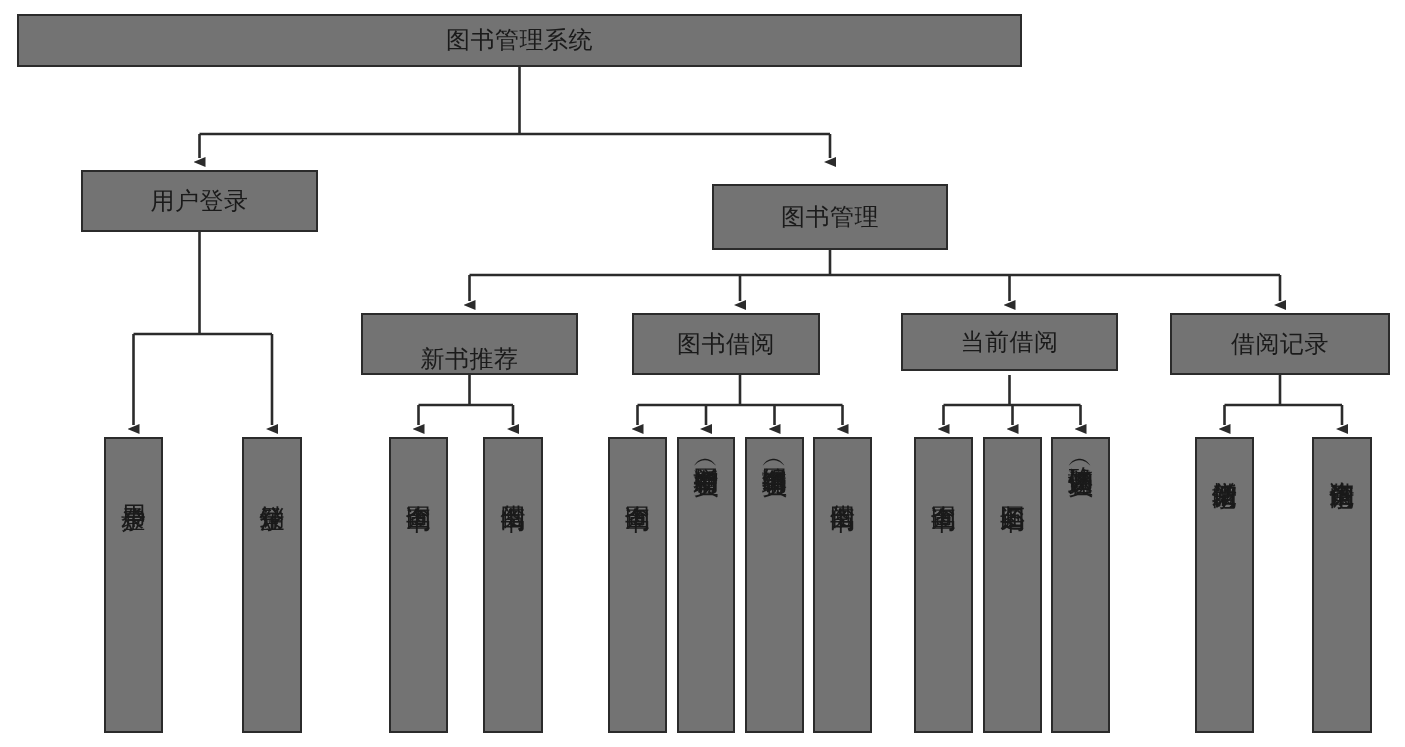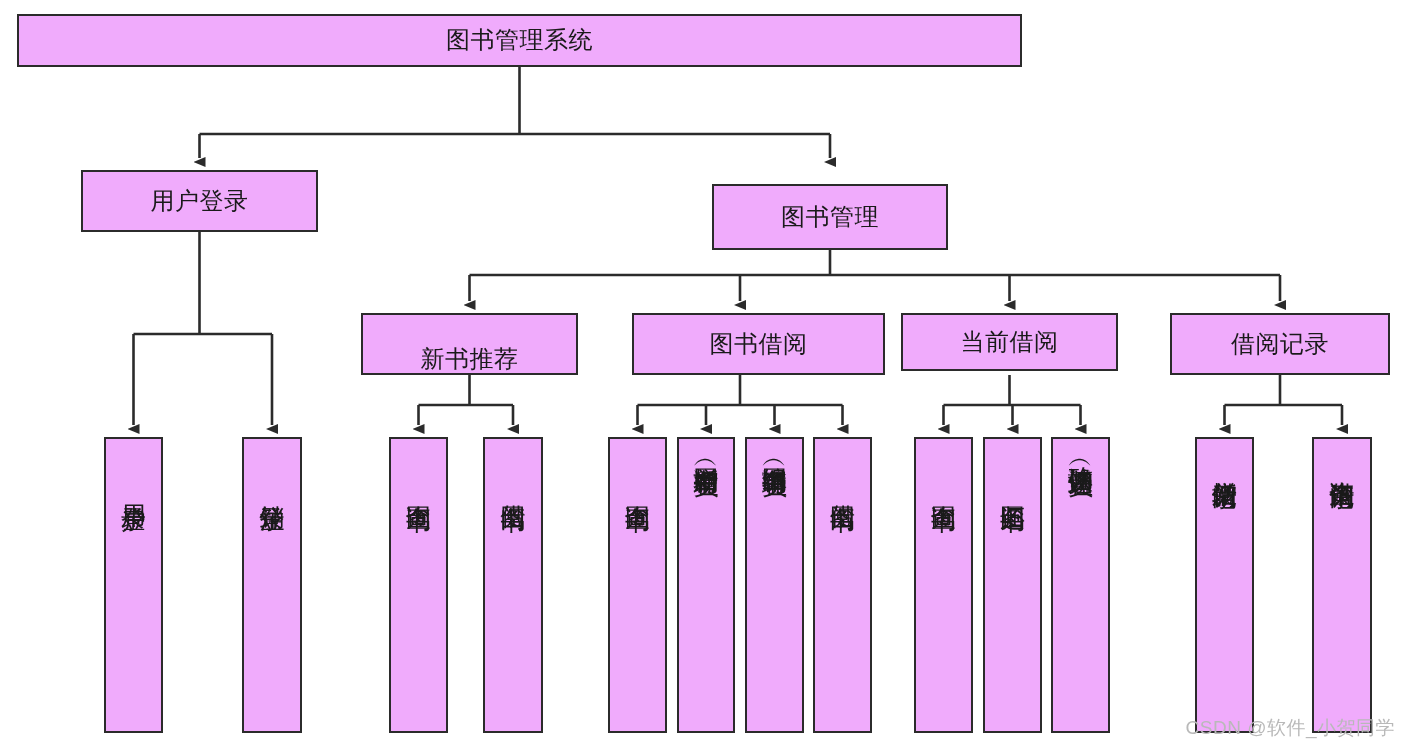--- a/index.html
+++ b/index.html
@@ -21,21 +21,21 @@
     position: absolute;
     left: 0;
     top: 0;
     width: 1405px;
     height: 747px;
   }
   .node {
     position: absolute;
     box-sizing: border-box;
     border: 2px solid #2b2b2b;
-    background: #f0abfc;
+    background: #737373;
     display: flex;
     align-items: center;
     justify-content: center;
     color: #1a1a1a;
   }
   .node-label {
     display: block;
     text-align: center;
     line-height: 1.18;
     color: #1a1a1a;
@@ -123,21 +123,21 @@
       </div>
       <div class="node horizontal" style="left: 81px; top: 170px; width: 237px; height: 62px;">
         <span class="node-label">用户登录</span>
       </div>
       <div class="node horizontal" style="left: 712px; top: 184px; width: 236px; height: 66px;">
         <span class="node-label">图书管理</span>
       </div>
       <div class="node horizontal" style="left: 361px; top: 313px; width: 217px; height: 62px; align-items: flex-end;">
         <span class="node-label">新书推荐</span>
       </div>
-      <div class="node horizontal" style="left: 632px; top: 313px; width: 253px; height: 62px;">
+      <div class="node horizontal" style="left: 632px; top: 313px; width: 188px; height: 62px;">
         <span class="node-label">图书借阅</span>
       </div>
       <div class="node horizontal" style="left: 901px; top: 313px; width: 217px; height: 58px;">
         <span class="node-label">当前借阅</span>
       </div>
       <div class="node horizontal" style="left: 1170px; top: 313px; width: 220px; height: 62px;">
         <span class="node-label">借阅记录</span>
       </div>
       <div class="node vertical mid" style="left: 104px; top: 437px; width: 59px; height: 296px;">
         <span class="node-label">用户登录</span>
@@ -173,14 +173,13 @@
         <span class="node-label">确认归还（管理员）</span>
       </div>
       <div class="node vertical deep" style="left: 1195px; top: 437px; width: 59px; height: 296px;">
         <span class="node-label">新增借阅记录</span>
       </div>
       <div class="node vertical deep" style="left: 1312px; top: 437px; width: 60px; height: 296px;">
         <span class="node-label">查询借阅记录</span>
       </div>
     </div>
 
-  <div id="watermark">CSDN @软件_小贺同学</div>
 </div>
 
 </body></html>

